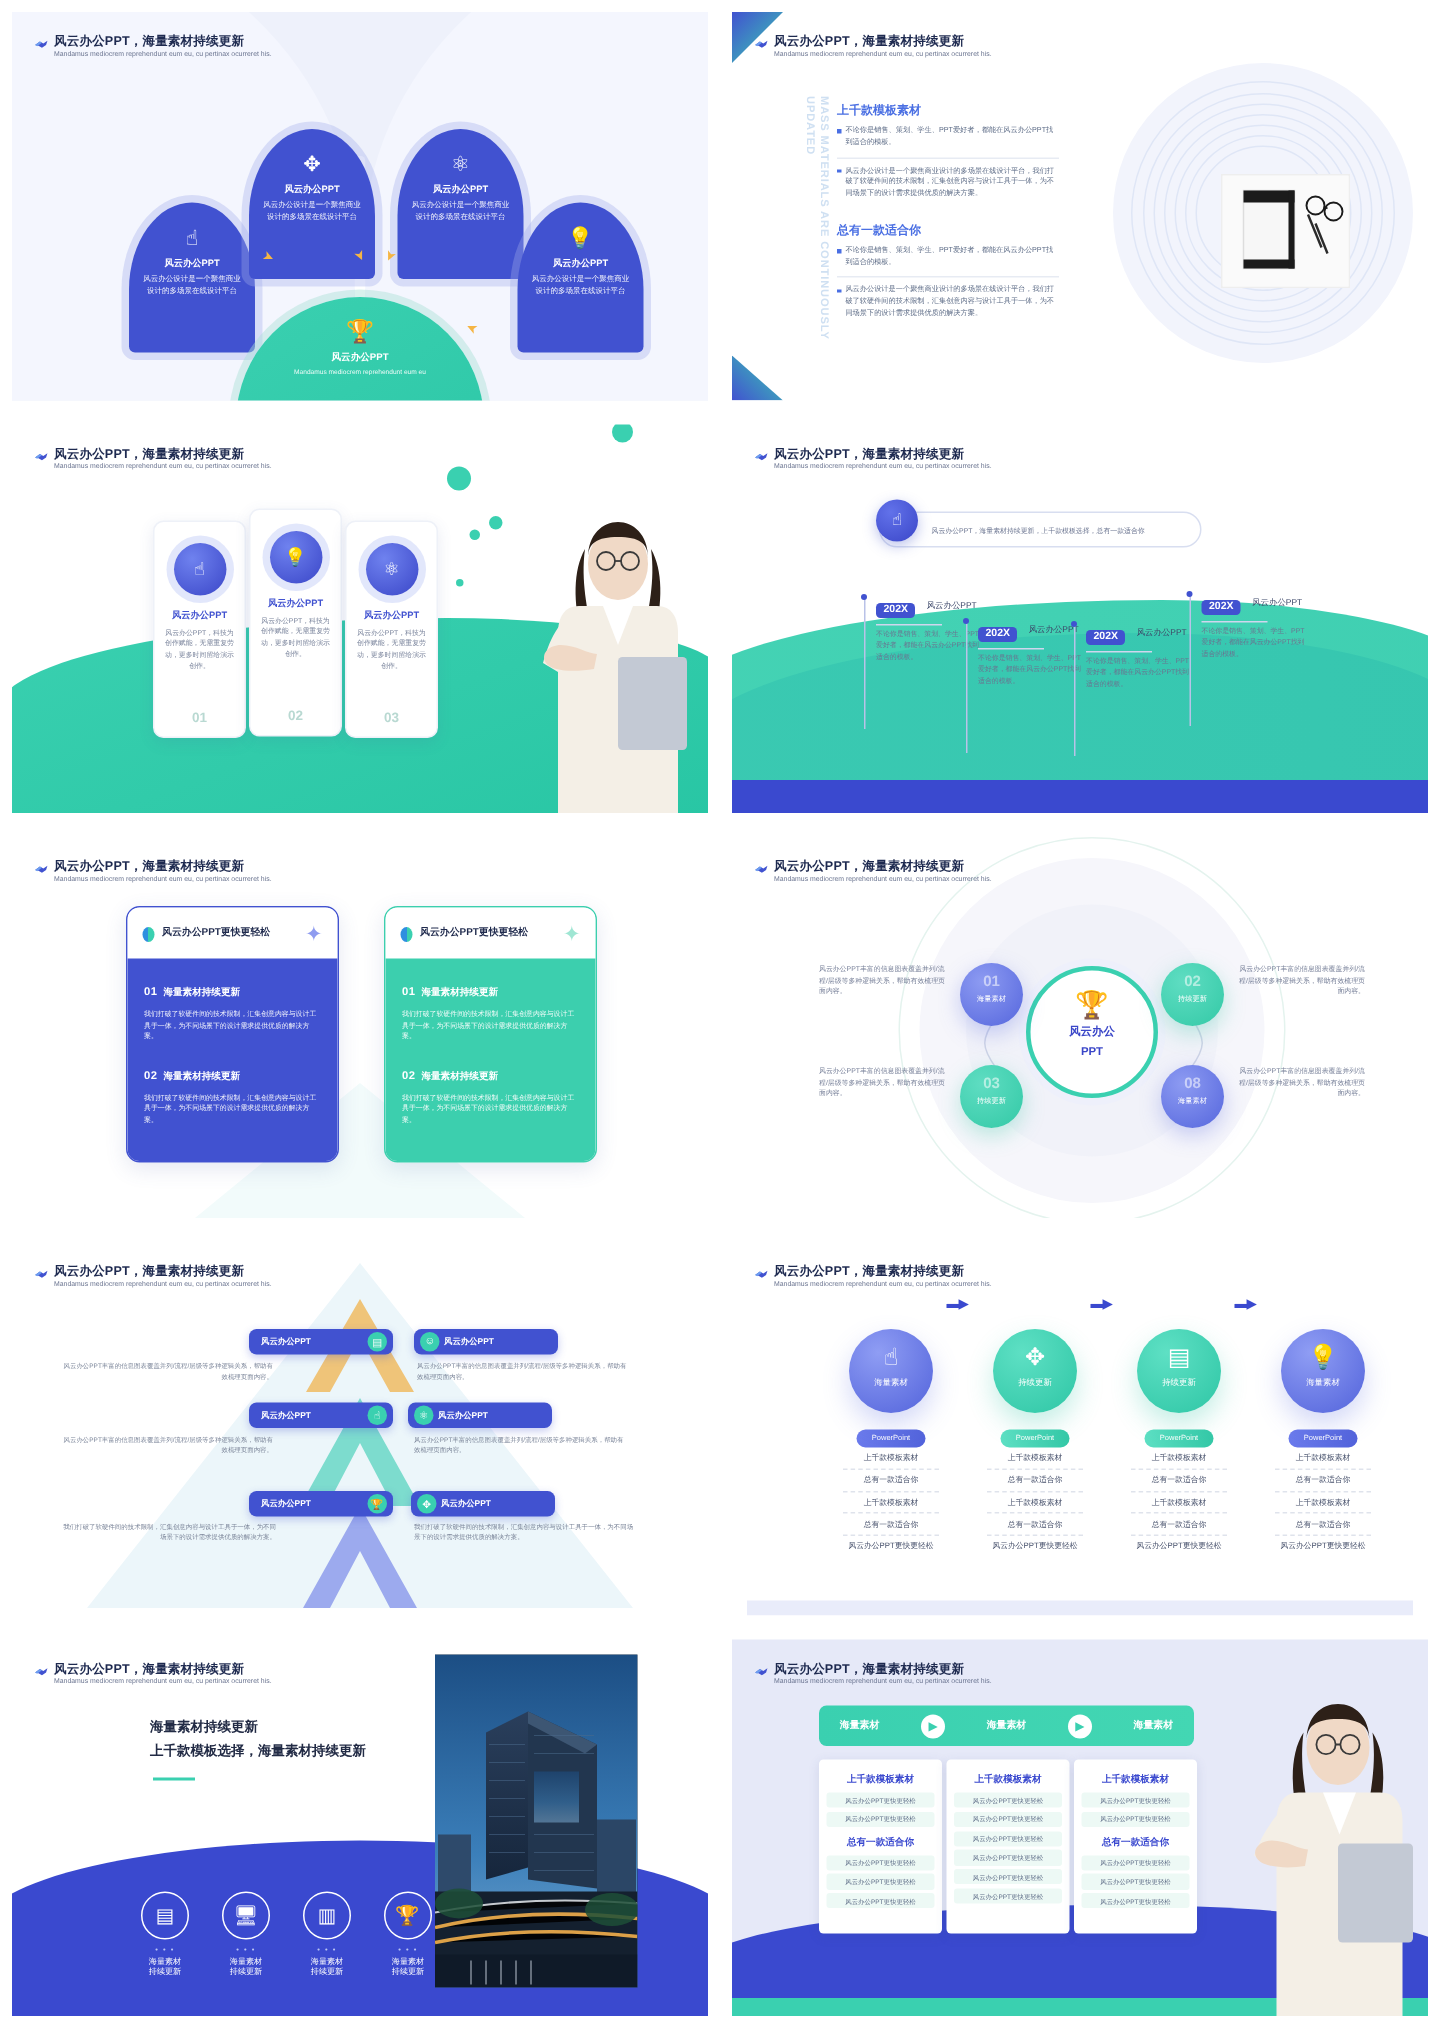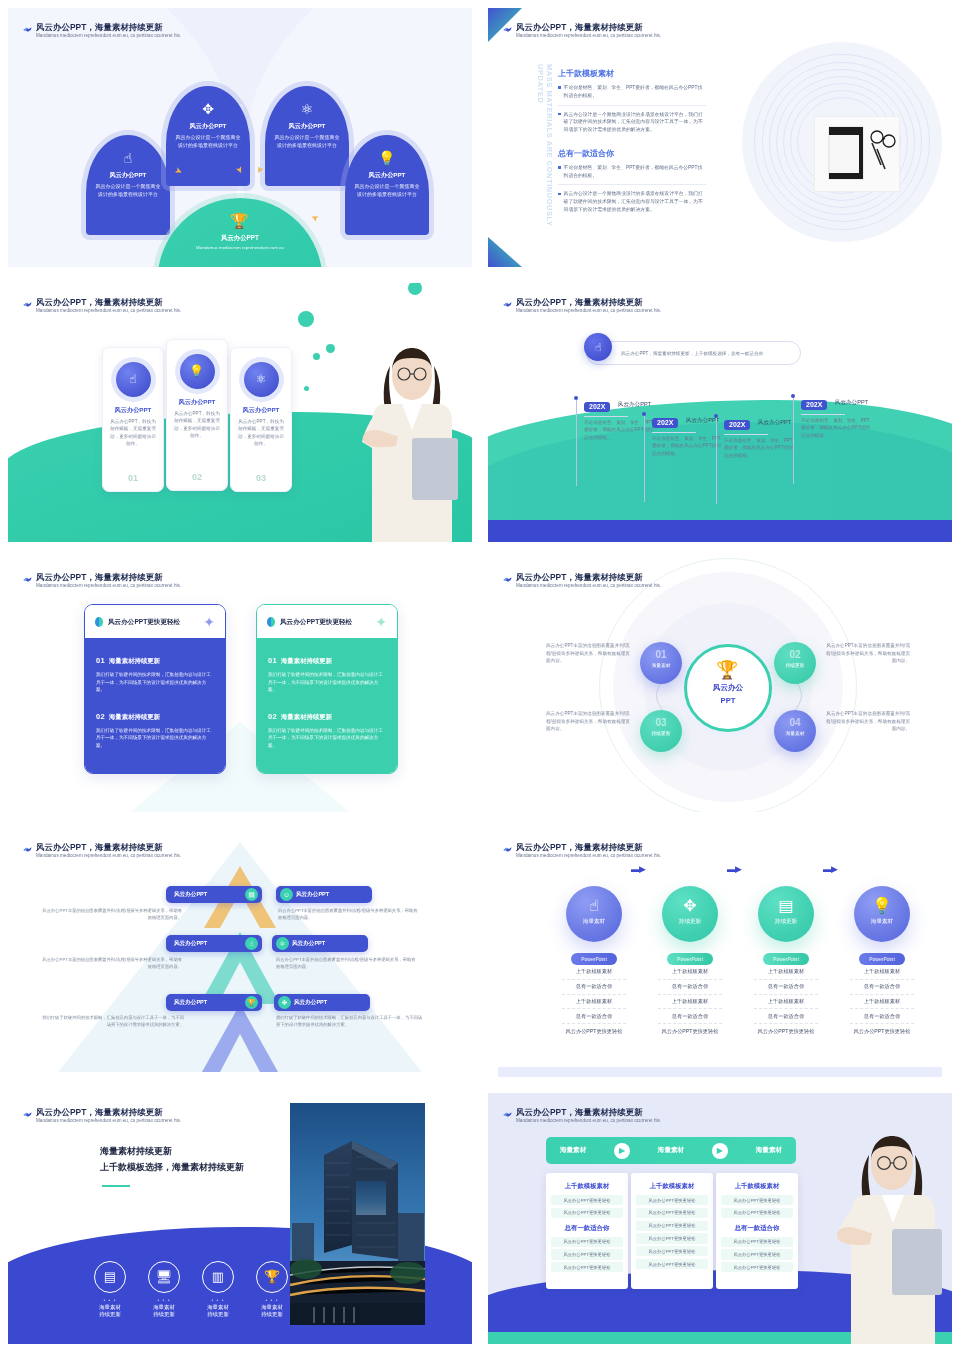--- a/index.html
+++ b/index.html
@@ -649,21 +649,21 @@
       </div>
       <div class="node ng n2">
         <div class="nn">02</div>
         <div class="nl">持续更新</div>
       </div>
       <div class="node ng n3">
         <div class="nn">03</div>
         <div class="nl">持续更新</div>
       </div>
       <div class="node nb n4">
-        <div class="nn">04</div>
+        <div class="nn">08</div>
         <div class="nl">海量素材</div>
       </div>
 
       <div class="txt x1">风云办公PPT丰富的信息图表覆盖并列/流程/层级等多种逻辑关系，帮助有效梳理页面内容。</div>
       <div class="txt x2">风云办公PPT丰富的信息图表覆盖并列/流程/层级等多种逻辑关系，帮助有效梳理页面内容。</div>
       <div class="txt x3">风云办公PPT丰富的信息图表覆盖并列/流程/层级等多种逻辑关系，帮助有效梳理页面内容。</div>
       <div class="txt x4">风云办公PPT丰富的信息图表覆盖并列/流程/层级等多种逻辑关系，帮助有效梳理页面内容。</div>
     </div>
   </div>
 

